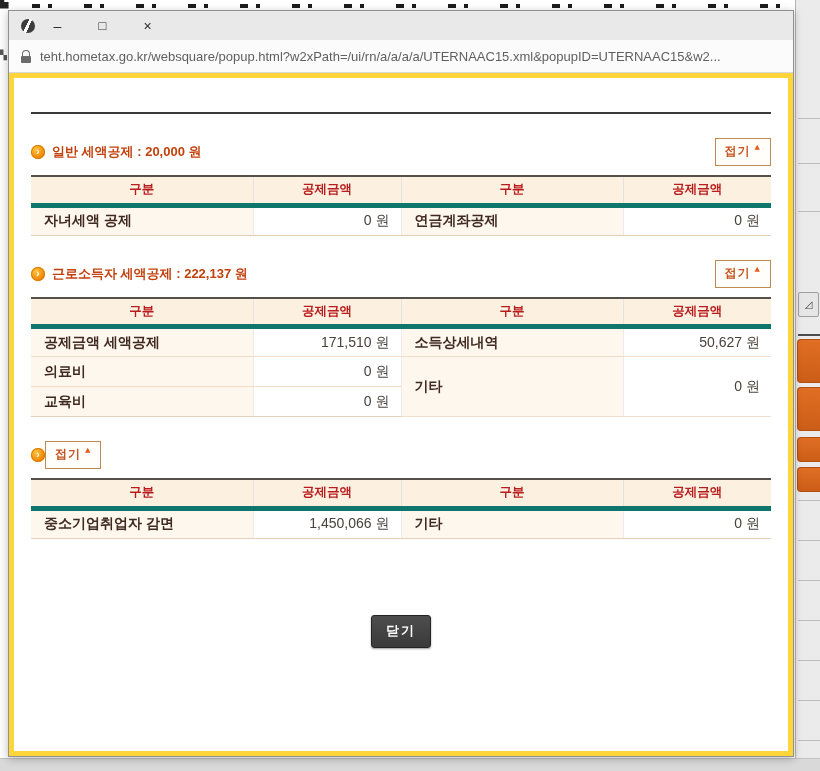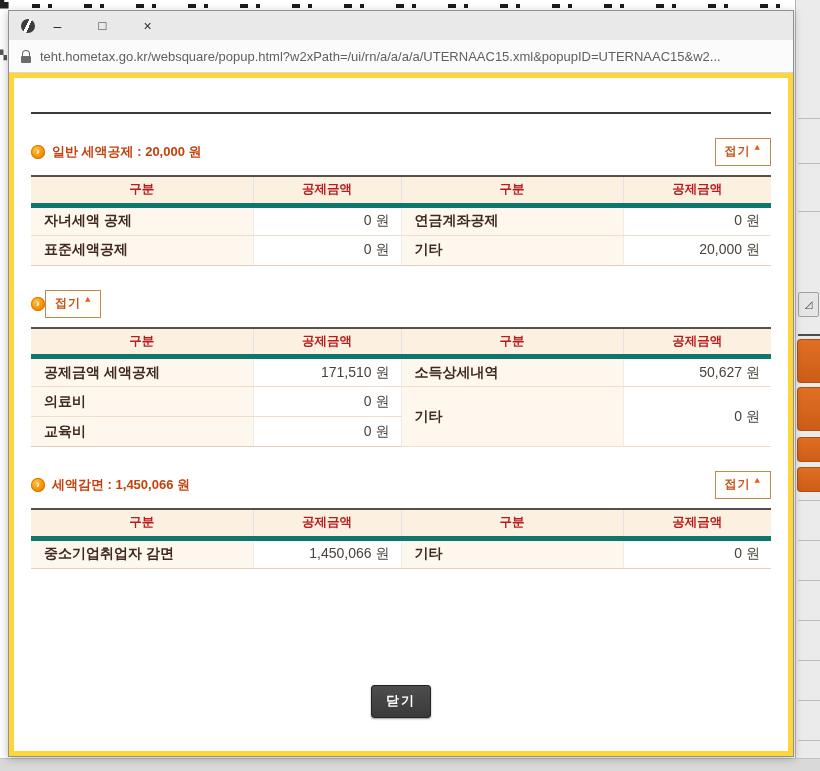--- a/index.html
+++ b/index.html
@@ -124,21 +124,21 @@
   table.detail th:first-child { border-left:none; }
   table.detail td {
     height:30px; font-size:14px;
     border-bottom:1px solid #f0decb; border-left:1px solid #ececec;margin-left:48px;
   }
   table.detail td:first-child { border-left:none; }
   table.detail tr:last-child td { border-bottom:1px solid #e2d0ba; }
   td.cell-label { background:#fdf7ee; color:#402a20; font-weight:bold; text-align:left; padding-left:13px; }
   td.cell-value { background:#fff; color:#49423b; text-align:right; padding-right:11px; }
 
-  .close-wrap { text-align:center; margin-top:116px; }
+  .close-wrap { text-align:center; margin-top:76px; }
   .close-btn {
     background:linear-gradient(#4d4d4d,#3a3a3a); color:#fff;
     font-family:inherit; font-size:13px; font-weight:bold; letter-spacing:2px;
     border:1px solid #242424; border-radius:3px; padding:6px 14px 7px;
     box-shadow:0 1px 2px rgba(0,0,0,.4); cursor:pointer;
   }
 </style>
 </head>
 <body>
 
@@ -215,25 +215,64 @@
               <th>공제금액</th>
             </tr>
           </thead>
           <tbody>
               <tr>
                 <td class="cell-label">자녀세액 공제</td>
                 <td class="cell-value">0 원</td>
                 <td class="cell-label">연금계좌공제</td>
                 <td class="cell-value">0 원</td>
               </tr>
-              <tr>
-                <td class="cell-label">표준세액공제</td>
-                <td class="cell-value">0 원</td>
-                <td class="cell-label">기타</td>
-                <td class="cell-value">20,000 원</td>
+            </tbody>
+        </table>
+      </div>
+
+      <div class="section">
+        <div class="section-head">
+          <span class="bullet">›</span>
+          <span class="section-heading">근로소득자 세액공제 : 222,137 원</span>
+          <button class="collapse-btn">
+            <span>접기</span>
+            <span class="arrow">▲</span>
+          </button>
+        </div>
+        <table class="detail">
+          <colgroup>
+              <col style="width:30%">
+              <col style="width:20%">
+              <col style="width:30%">
+              <col style="width:20%">
+            </colgroup>
+          <thead>
+            <tr>
+              <th>구분</th>
+              <th>공제금액</th>
+              <th>구분</th>
+              <th>공제금액</th>
+            </tr>
+          </thead>
+          <tbody>
+              <tr>
+                <td class="cell-label">공제금액 세액공제</td>
+                <td class="cell-value">171,510 원</td>
+                <td class="cell-label">소득상세내역</td>
+                <td class="cell-value">50,627 원</td>
+              </tr>
+              <tr>
+                <td class="cell-label">의료비</td>
+                <td class="cell-value">0 원</td>
+                <td rowspan="2" class="cell-label">기타</td>
+                <td rowspan="2" class="cell-value">0 원</td>
+              </tr>
+              <tr>
+                <td class="cell-label">교육비</td>
+                <td class="cell-value">0 원</td>
               </tr>
             </tbody>
         </table>
       </div>
 
       <div class="section">
         <div class="section-head">
           <span class="bullet">›</span>
           <button class="collapse-btn">
             <span>접기</span>
@@ -250,73 +289,28 @@
           <thead>
             <tr>
               <th>구분</th>
               <th>공제금액</th>
               <th>구분</th>
               <th>공제금액</th>
             </tr>
           </thead>
           <tbody>
               <tr>
-                <td class="cell-label">공제금액 세액공제</td>
-                <td class="cell-value">171,510 원</td>
-                <td class="cell-label">소득상세내역</td>
-                <td class="cell-value">50,627 원</td>
-              </tr>
-              <tr>
-                <td class="cell-label">의료비</td>
-                <td class="cell-value">0 원</td>
-                <td rowspan="2" class="cell-label">기타</td>
-                <td rowspan="2" class="cell-value">0 원</td>
-              </tr>
-              <tr>
-                <td class="cell-label">교육비</td>
+                <td class="cell-label">중소기업취업자 감면</td>
+                <td class="cell-value">1,450,066 원</td>
+                <td class="cell-label">기타</td>
                 <td class="cell-value">0 원</td>
               </tr>
             </tbody>
         </table>
       </div>
 
-      <div class="section">
-        <div class="section-head">
-          <span class="bullet">›</span>
-          <span class="section-heading">세액감면 : 1,450,066 원</span>
-          <button class="collapse-btn">
-            <span>접기</span>
-            <span class="arrow">▲</span>
-          </button>
-        </div>
-        <table class="detail">
-          <colgroup>
-              <col style="width:30%">
-              <col style="width:20%">
-              <col style="width:30%">
-              <col style="width:20%">
-            </colgroup>
-          <thead>
-            <tr>
-              <th>구분</th>
-              <th>공제금액</th>
-              <th>구분</th>
-              <th>공제금액</th>
-            </tr>
-          </thead>
-          <tbody>
-              <tr>
-                <td class="cell-label">중소기업취업자 감면</td>
-                <td class="cell-value">1,450,066 원</td>
-                <td class="cell-label">기타</td>
-                <td class="cell-value">0 원</td>
-              </tr>
-            </tbody>
-        </table>
-      </div>
-
       <div class="close-wrap">
         <button class="close-btn">닫기</button>
       </div>
 
     </div>
   </div>
 </div>
 
 </body></html>

